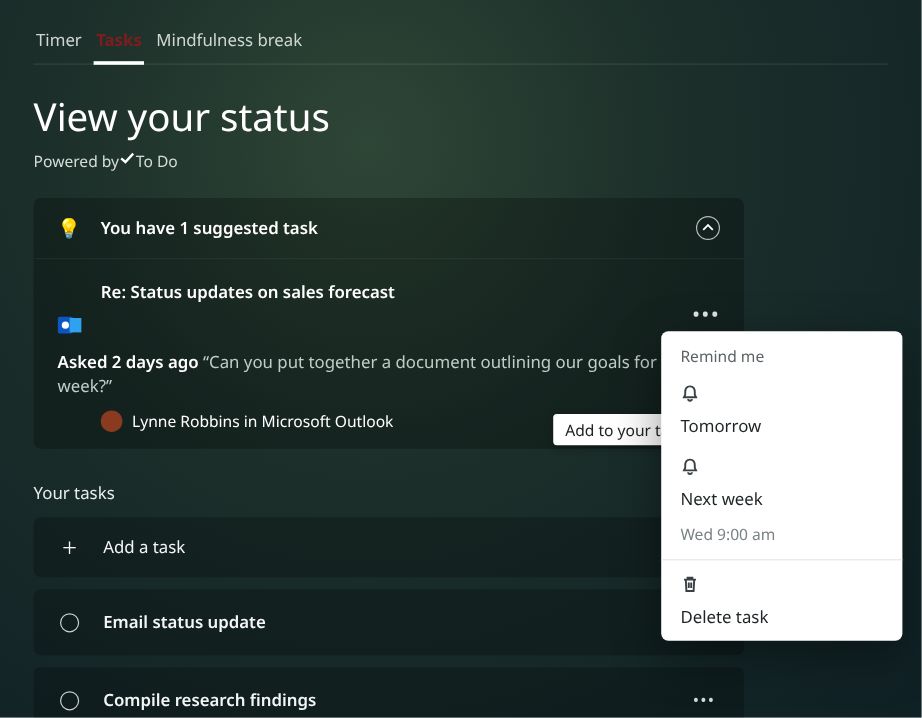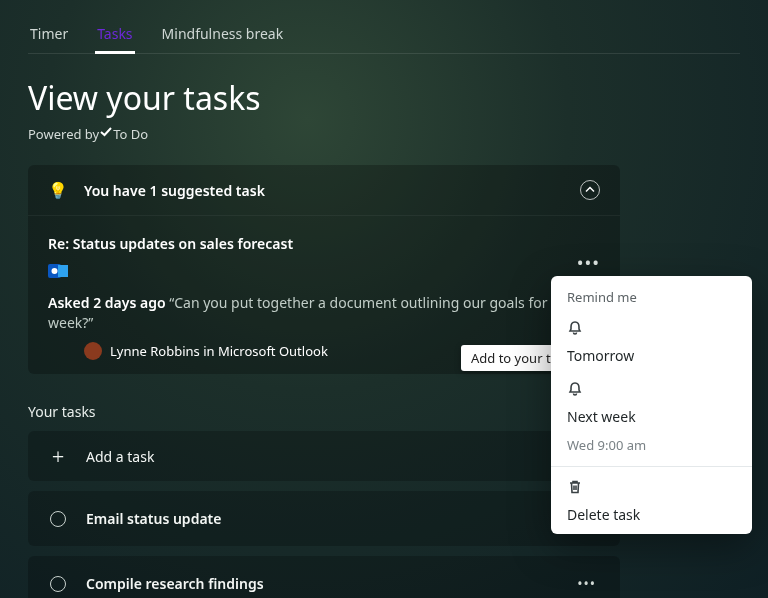--- a/index.html
+++ b/index.html
@@ -10,33 +10,33 @@
       background: radial-gradient(ellipse at 40% 20%, #2e4636 0%, #1c2f2a 40%, #0f2025 100%);
       font-family: "Segoe UI", system-ui, sans-serif;
       color: #fff;
       position: relative;
     }
     .page {
       padding: 18px 28px;
     }
     .tabs {
       display: flex;
-      gap: 25px;
+      gap: 8px;
       font-size: 14px;
       color: #cfd7d4;
       border-bottom: 1px solid rgba(255,255,255,0.1);
       padding-bottom: 0;
     }
     .tab {
       padding: 6px 2px 10px 2px;
       cursor: pointer;
     }
     .tab.active {
-      color: #6d28d9;
-      font-weight: 400;
+      color: #7f1d1d;
+      font-weight: 700;
       border-bottom: 3px solid #fff;
       margin-bottom: -1px;
       padding-bottom: 8px;
     }
     .title {
       margin-top: 22px;
       font-size: 32px;
       font-weight: 400;
     }
     .powered {
@@ -77,20 +77,21 @@
       cursor: pointer;
     }
     .chev-circle svg { display: block; }
     .suggest-body {
       padding: 18px 20px 14px 20px;
       position: relative;
     }
     .subject {
       font-size: 14px;
       font-weight: 600;
+      margin-left: 36px;
     }
     .row-with-icon {
       display: flex;
       gap: 12px;
       margin-top: 6px;
       flex-direction: column;
     }
     .outlook-icon {
       width: 20px; height: 20px; flex-shrink: 0; margin-top: 2px;
     }
@@ -183,21 +184,21 @@
 <body>
 
 <div class="page">
 
   <div class="tabs">
     <div class="tab">Timer</div>
     <div class="tab active">Tasks</div>
     <div class="tab">Mindfulness break</div>
   </div>
 
-  <div class="title">View your tasks</div>
+  <div class="title">View your status</div>
 
   <div class="powered">
     <span>Powered by</span>
     <span>
       <svg width="14" height="14" viewBox="0 0 14 14">
           <path d="M2 7 L5.5 10 L12 3" stroke="#fff" stroke-width="2" fill="none"></path>
         </svg>
     </span>
     <span>To Do</span>
   </div>

